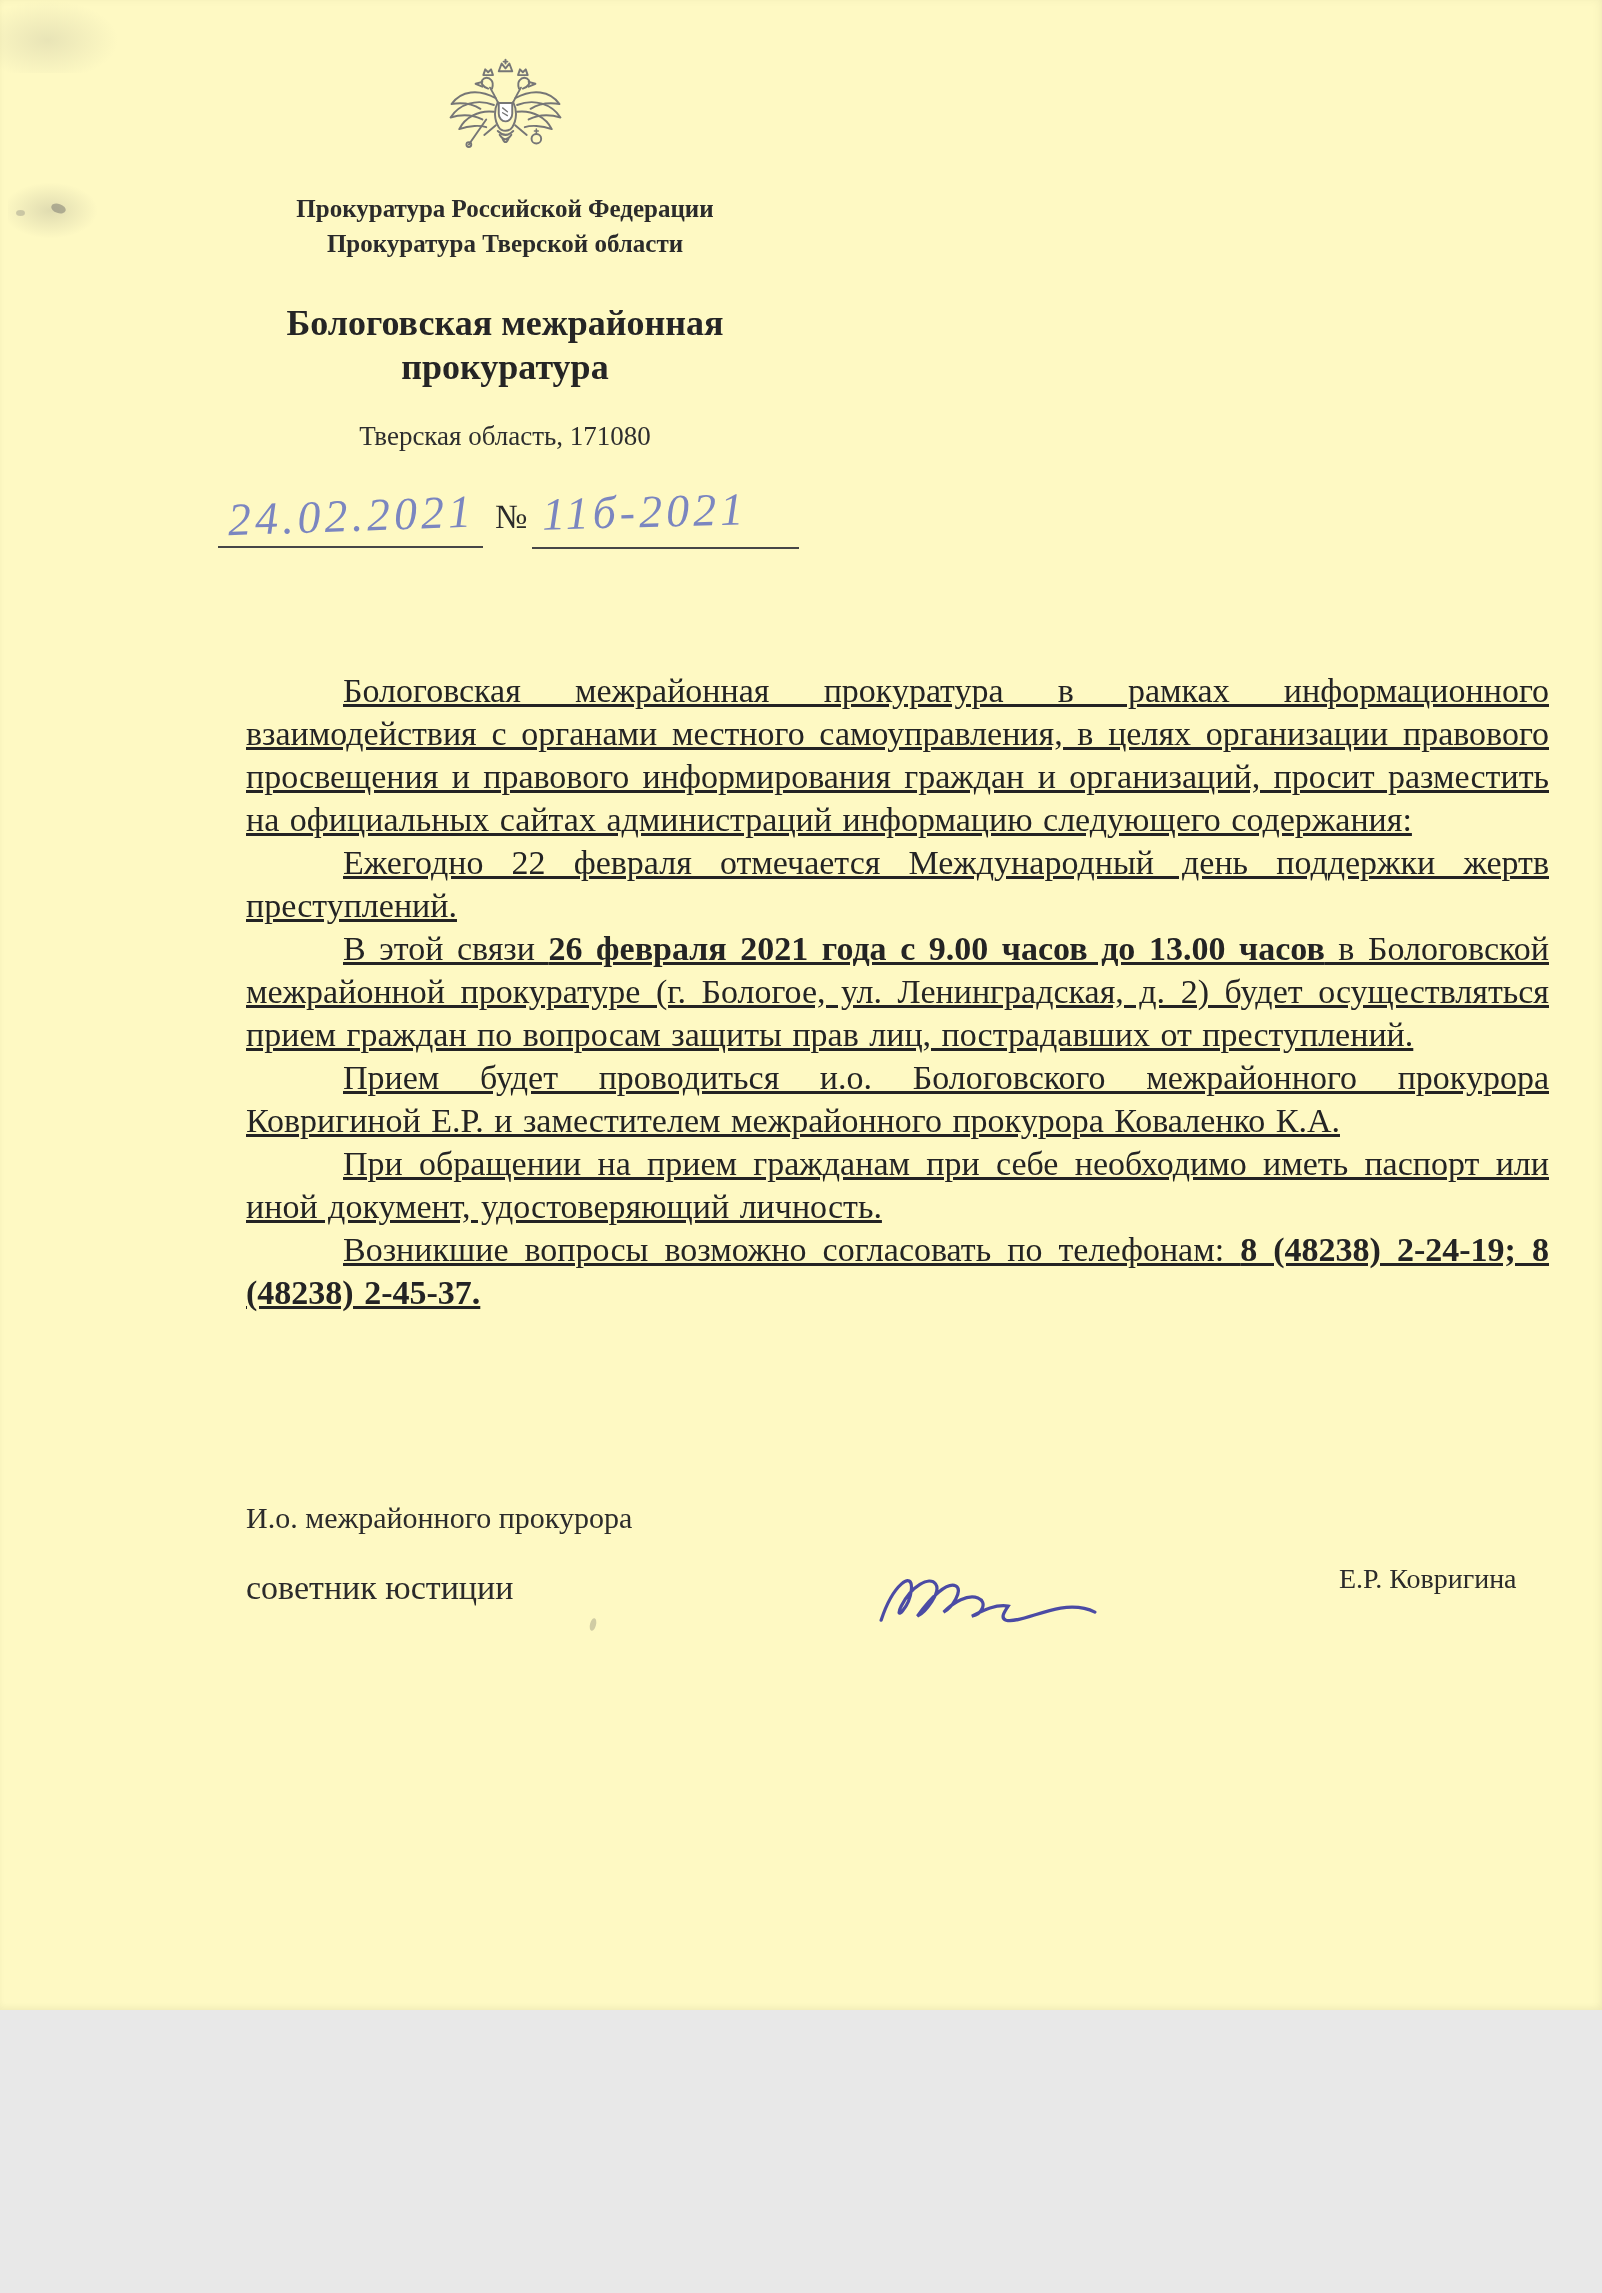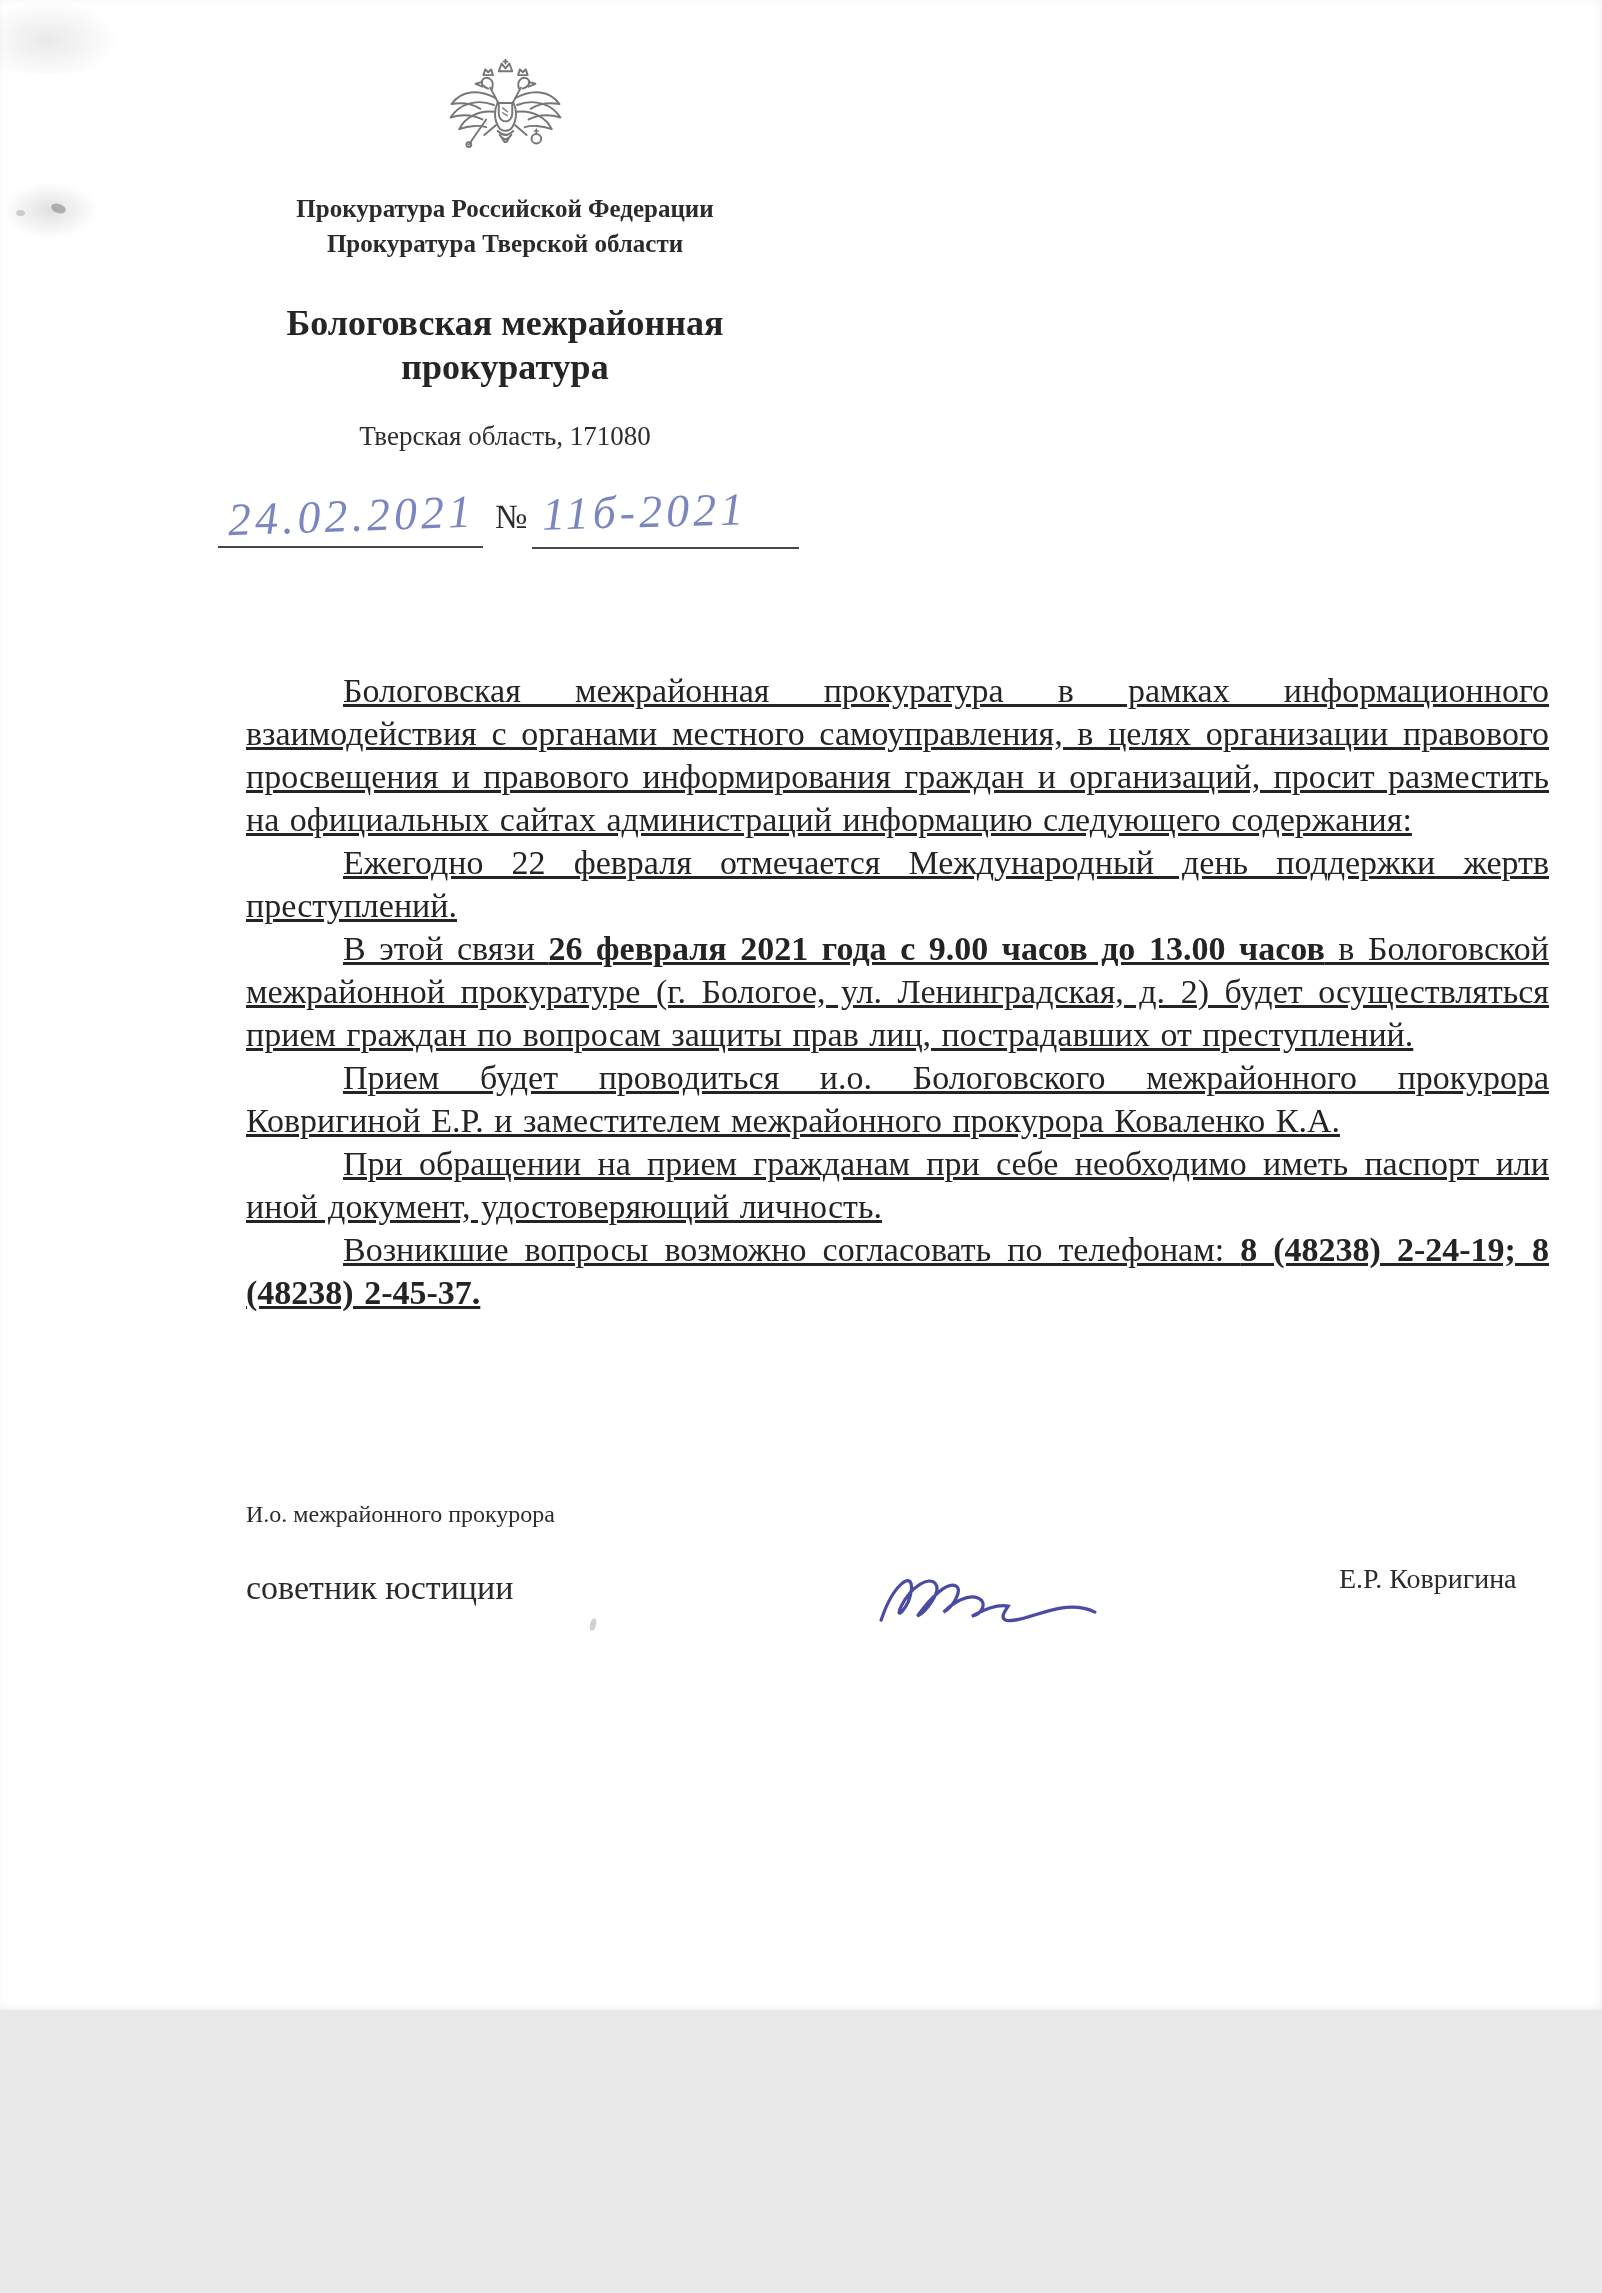--- a/index.html
+++ b/index.html
@@ -1,20 +1,20 @@
 <!DOCTYPE html>
 <html lang="ru"><head>
 <meta charset="utf-8">
 <style>
   html,body{margin:0;padding:0;background:#e8e8e8;}
   .page{
     position:relative;
     width:1603px;height:2010px;
     margin:0 auto;
-    background:#ffffff;
+    background:#fef9c3;
     overflow:hidden;
     font-family:"Liberation Serif", serif;
     color:#262626;
     box-shadow:inset -4px 0 8px rgba(0,0,0,.04), inset 0 -3px 6px rgba(0,0,0,.03);
   }
   
   .smudge{position:absolute;pointer-events:none;}
   .smudge-1{left:0;top:112;width:119px;height:73px;
     background:radial-gradient(ellipse at 40% 55%, rgba(120,120,120,.16), transparent 70%);}
   .smudge-2{left:8px;top:180px;width:94px;height:61px;
@@ -51,21 +51,21 @@
   .no-label{position:absolute;left:495px;top:498px;font-size:34px;color:#2b2b2b;}
   
   .body-block{position:absolute;left:246px;top:669px;width:1303px;}
   .body-par{
     margin:0;font-size:34px;line-height:43px;color:#242424;
     text-indent:97px;word-spacing:2px;
     text-align:justify;text-align-last:left;text-decoration:underline;-moz-text-align-last:left;
   }
   .body-par .bold{font-weight:bold;}
   
-  .sig-pos{position:absolute;left:246px;top:1501px;font-size:24px;color:#2b2b2b;}
+  .sig-pos{position:absolute;left:246px;top:1501px;font-size:30px;color:#2b2b2b;}
   .sig-rank{position:absolute;left:246px;top:1569px;font-size:34px;color:#2b2b2b;}
   .sig-name{position:absolute;left:1300px;top:1563px;font-size:28px;color:#2b2b2b;margin-left:39px;}
   .sig-scribble{position:absolute;left:867px;top:1549px;width:242px;height:97px;}
   
   .stamp{
     position:absolute;left:657px;top:2208px;
     font-weight:bold;font-size:41px;letter-spacing:8px;
     color:#403c37;white-space:pre;
   }
 </style>

